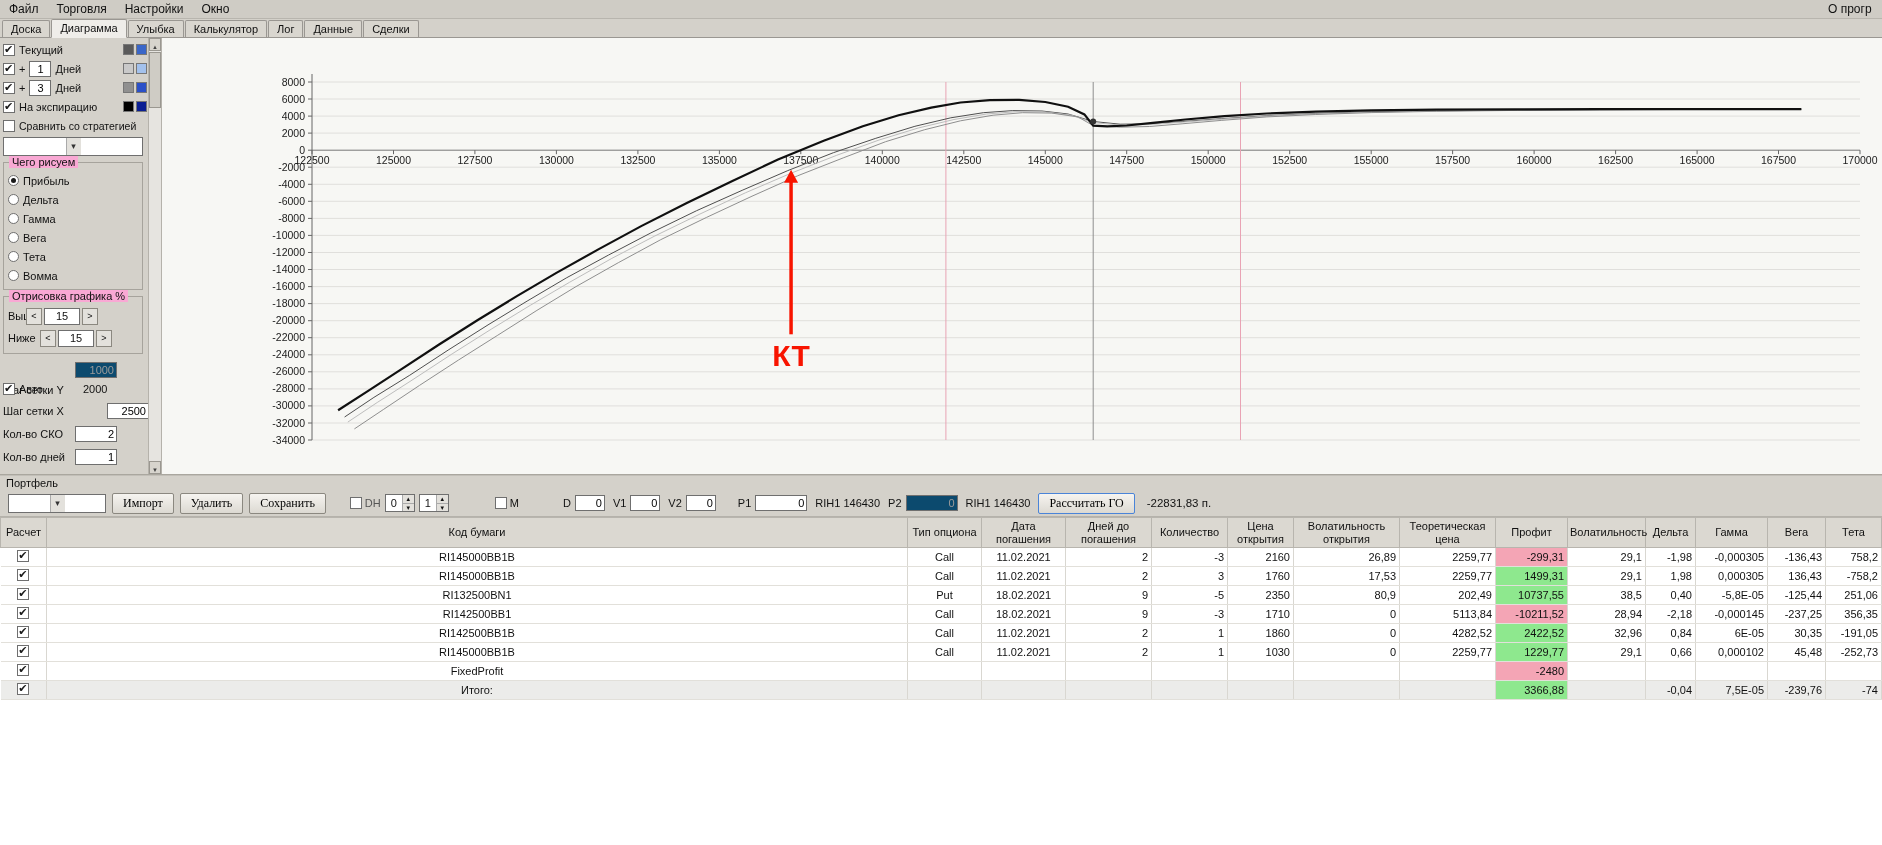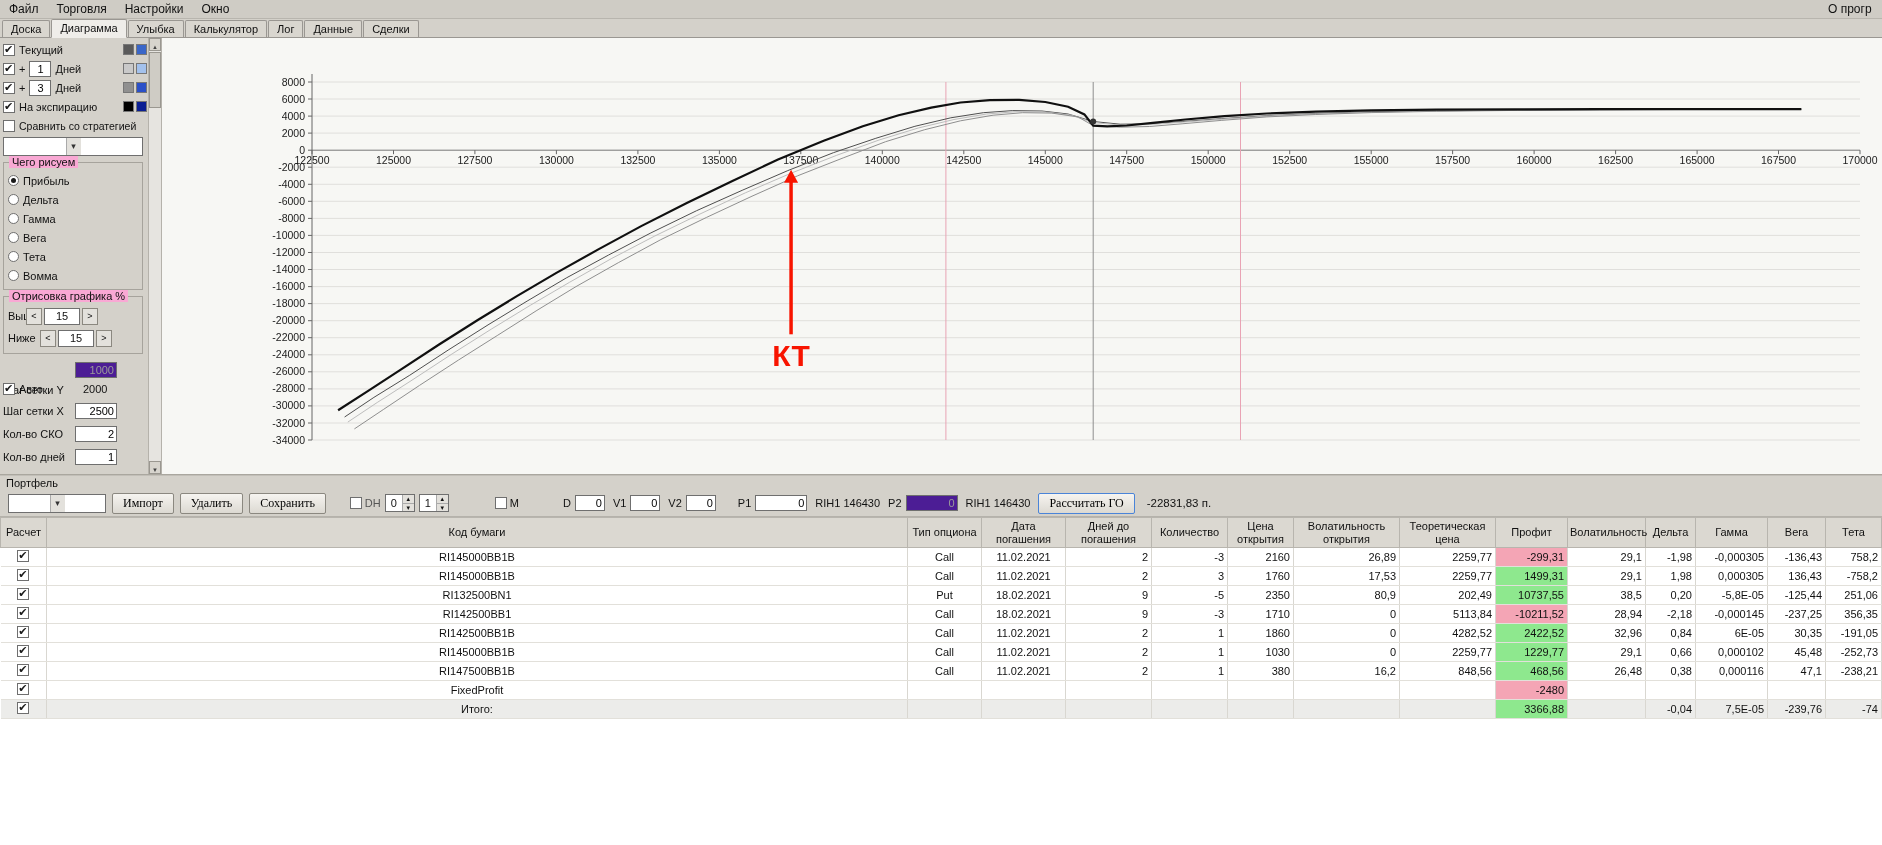--- a/index.html
+++ b/index.html
@@ -48,21 +48,21 @@
   .groupbox { border:1px solid #a6a39c; margin:6px 4px 0 0; padding:8px 4px 4px 4px; position:relative; }
   .group-title { position:absolute; top:-7px; left:5px; background:#f9a8d4; padding:0 3px; }
   .mini-btn { width:16px; height:17px; min-width:16px; border:1px solid #8b8880; background:#e3e1dc;
     text-align:center; position:relative; }
   .mini-btn.dec::before { content:"<"; font-size:9px; line-height:15px; }
   .mini-btn.inc::before { content:">"; font-size:9px; line-height:15px; }
   .val-box { width:36px; height:17px; border:1px solid #6f6f6f; background:#fff; text-align:center;
     line-height:15px; margin:0 2px; }
   .field-input { width:42px; height:16px; border:1px solid #6f6f6f; background:#fff; font-size:11px;
     text-align:right; padding-right:2px; font-family:inherit; }
-  .field-input.disabled { background:#4c1d95; color:#9a9a9a; }
+  .field-input.disabled { background:#0c4a6e; color:#9a9a9a; }
   .sb-scroll { position:absolute; right:0; top:0; bottom:0; width:13px; background:#e6e4e0;
     border-left:1px solid #b5b2ab; }
   .sb-arrow { position:absolute; left:0; width:12px; height:13px; background:#d7d4cd;
     border:1px solid #9a9790; text-align:center; }
   .sb-arrow.up { top:0; } .sb-arrow.down { bottom:0; }
   .sb-arrow.up::before { content:"▲"; font-size:6px; line-height:11px; color:#444; }
   .sb-arrow.down::before { content:"▼"; font-size:6px; line-height:11px; color:#444; }
   .sb-thumb { position:absolute; left:0; top:14px; width:12px; height:56px; background:#cfccc5;
     border:1px solid #9a9790; }
 
@@ -222,21 +222,21 @@
 
       <div class="sb-row" style="margin-top:6px;">
         <span class="sb-label" style="margin-left:0;width:72px;margin-top:40px;">Шаг сетки Y</span>
         <input class="field-input disabled" disabled="" value="1000" style="">
       </div>
       <div class="sb-row">
         <span class="cb checked"></span>
         <span class="sb-label">Авто</span>
         <span class="sb-label" style="margin-left:40px;">2000</span>
       </div>
-      <div class="sb-row" style="margin-top:3px;">
+      <div class="sb-row" style="margin-top:3px;justify-content:space-between;">
         <span class="sb-label" style="margin-left:0;width:72px;">Шаг сетки X</span>
         <input class="field-input" value="2500" style="">
       </div>
       <div class="sb-row" style="margin-top:4px;">
         <span class="sb-label" style="margin-left:0;width:72px;">Кол-во СКО</span>
         <input class="field-input" value="2" style="">
       </div>
       <div class="sb-row" style="margin-top:4px;">
         <span class="sb-label" style="margin-left:0;width:72px;">Кол-во дней</span>
         <input class="field-input" value="1" style="">
@@ -504,21 +504,21 @@
           <td class="c">RI132500BN1</td>
           <td class="c">Put</td>
           <td class="c">18.02.2021</td>
           <td class="r">9</td>
           <td class="r">-5</td>
           <td class="r">2350</td>
           <td class="r">80,9</td>
           <td class="r">202,49</td>
           <td class="r pos">10737,55</td>
           <td class="r">38,5</td>
-          <td class="r">0,20</td>
+          <td class="r">0,40</td>
           <td class="r">-5,8E-05</td>
           <td class="r">-125,44</td>
           <td class="r">251,06</td>
         </tr>
         <tr>
           <td class="c"><span class="cb checked"></span></td>
           <td class="c">RI142500BB1</td>
           <td class="c">Call</td>
           <td class="c">18.02.2021</td>
           <td class="r">9</td>
@@ -562,37 +562,20 @@
           <td class="r">2259,77</td>
           <td class="r pos">1229,77</td>
           <td class="r">29,1</td>
           <td class="r">0,66</td>
           <td class="r">0,000102</td>
           <td class="r">45,48</td>
           <td class="r">-252,73</td>
         </tr>
         <tr>
           <td class="c"><span class="cb checked"></span></td>
-          <td class="c">RI147500BB1B</td>
-          <td class="c">Call</td>
-          <td class="c">11.02.2021</td>
-          <td class="r">2</td>
-          <td class="r">1</td>
-          <td class="r">380</td>
-          <td class="r">16,2</td>
-          <td class="r">848,56</td>
-          <td class="r pos">468,56</td>
-          <td class="r">26,48</td>
-          <td class="r">0,38</td>
-          <td class="r">0,000116</td>
-          <td class="r">47,1</td>
-          <td class="r">-238,21</td>
-        </tr>
-        <tr>
-          <td class="c"><span class="cb checked"></span></td>
           <td class="c">FixedProfit</td>
           <td class="c"></td>
           <td class="c"></td>
           <td class="r"></td>
           <td class="r"></td>
           <td class="r"></td>
           <td class="r"></td>
           <td class="r"></td>
           <td class="r neg">-2480</td>
           <td class="r"></td>

